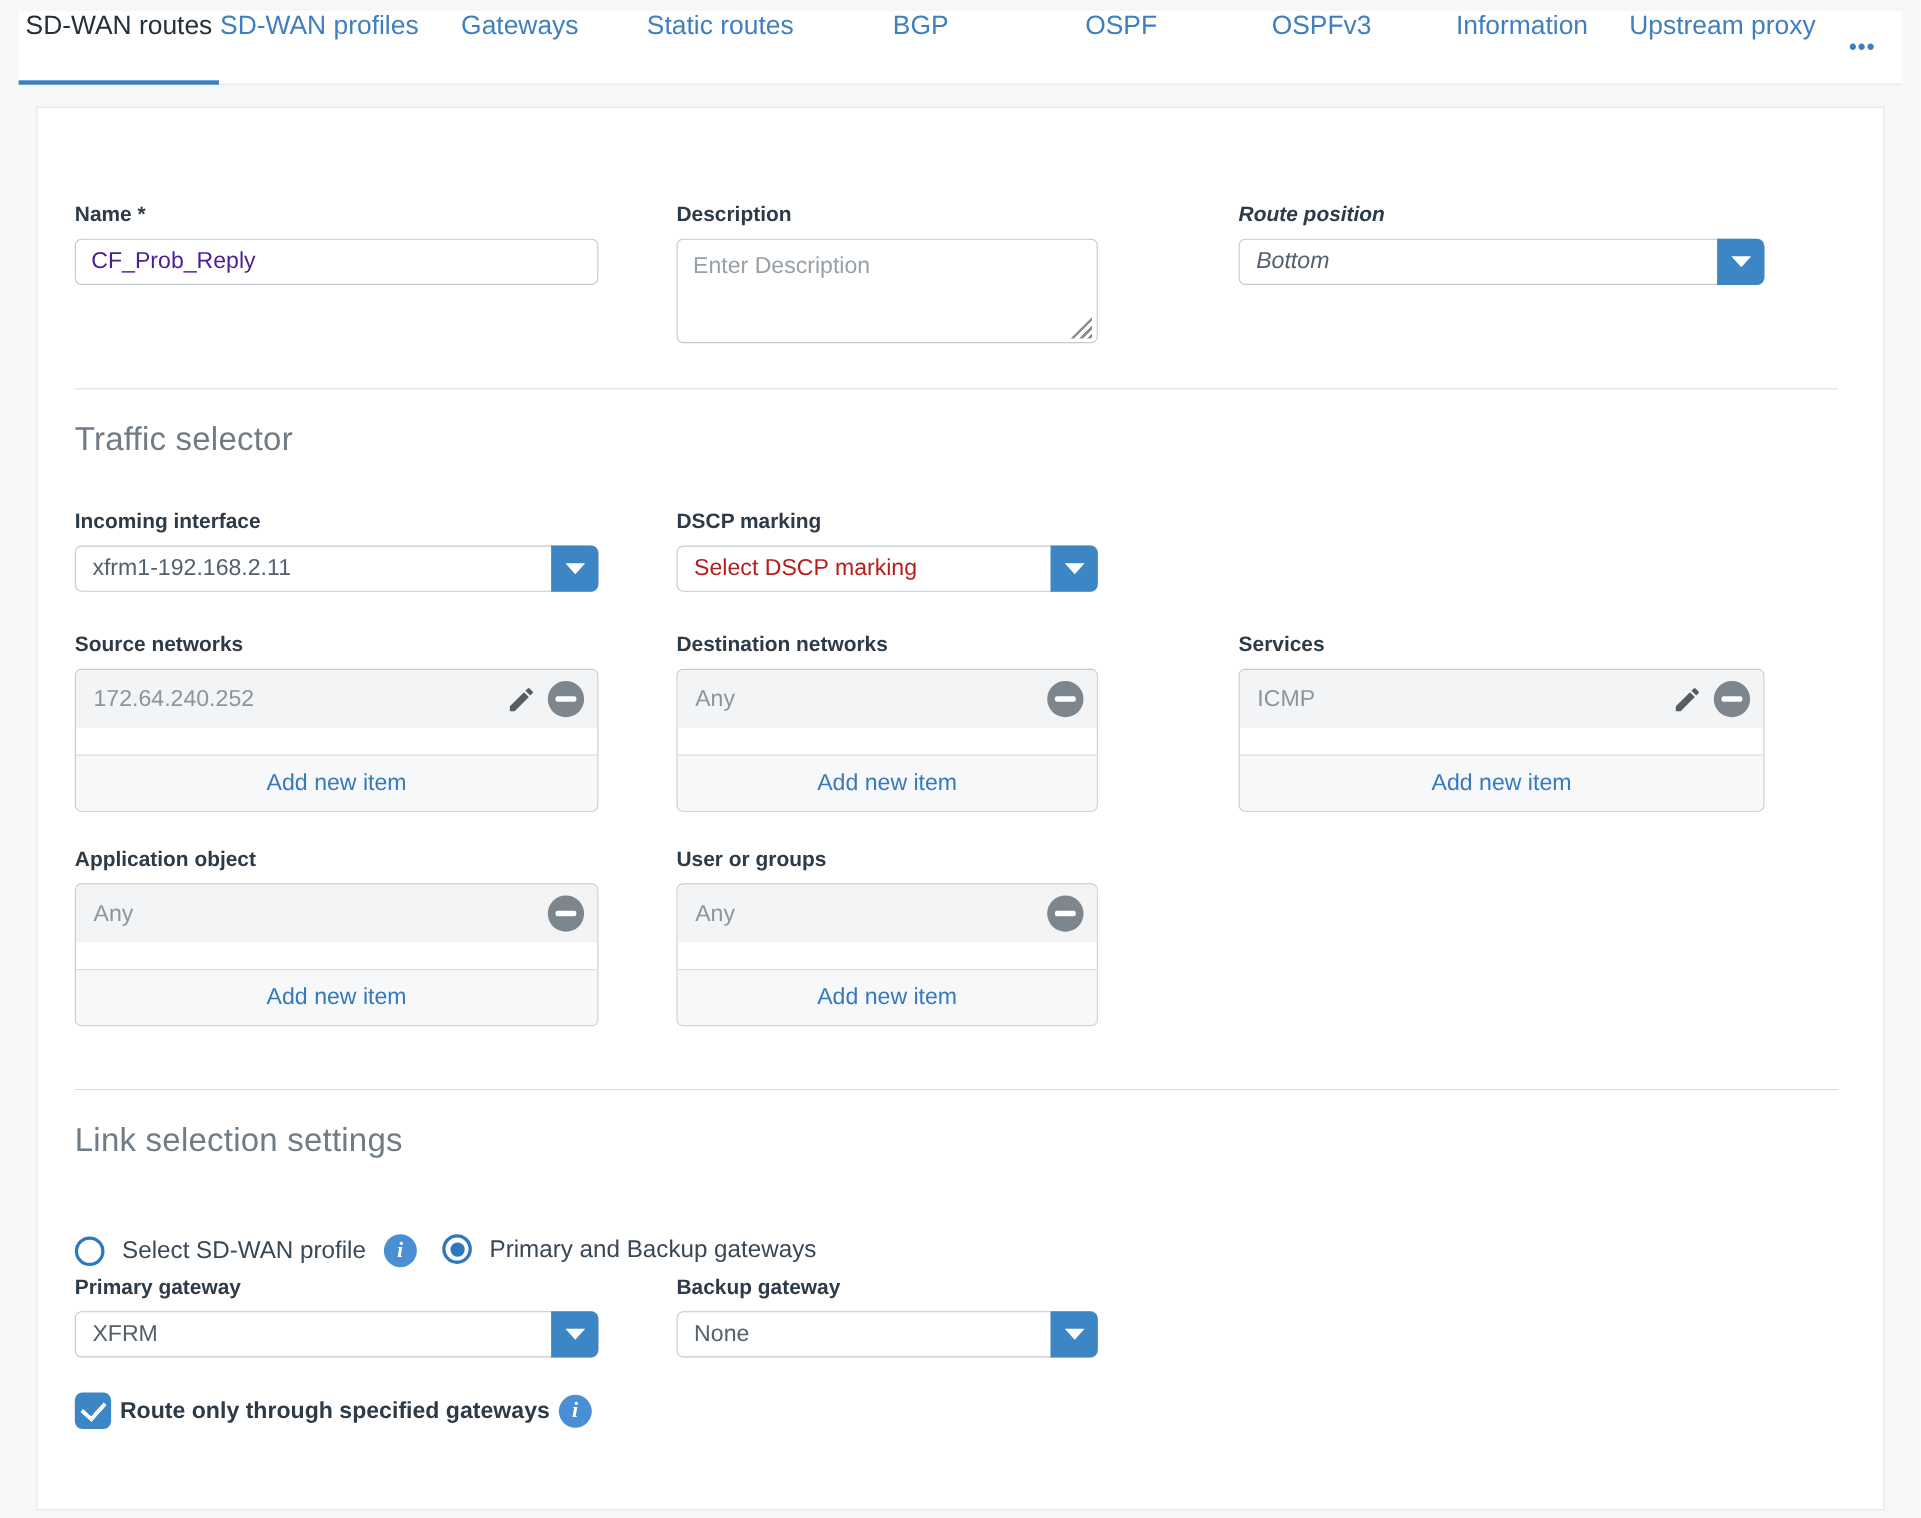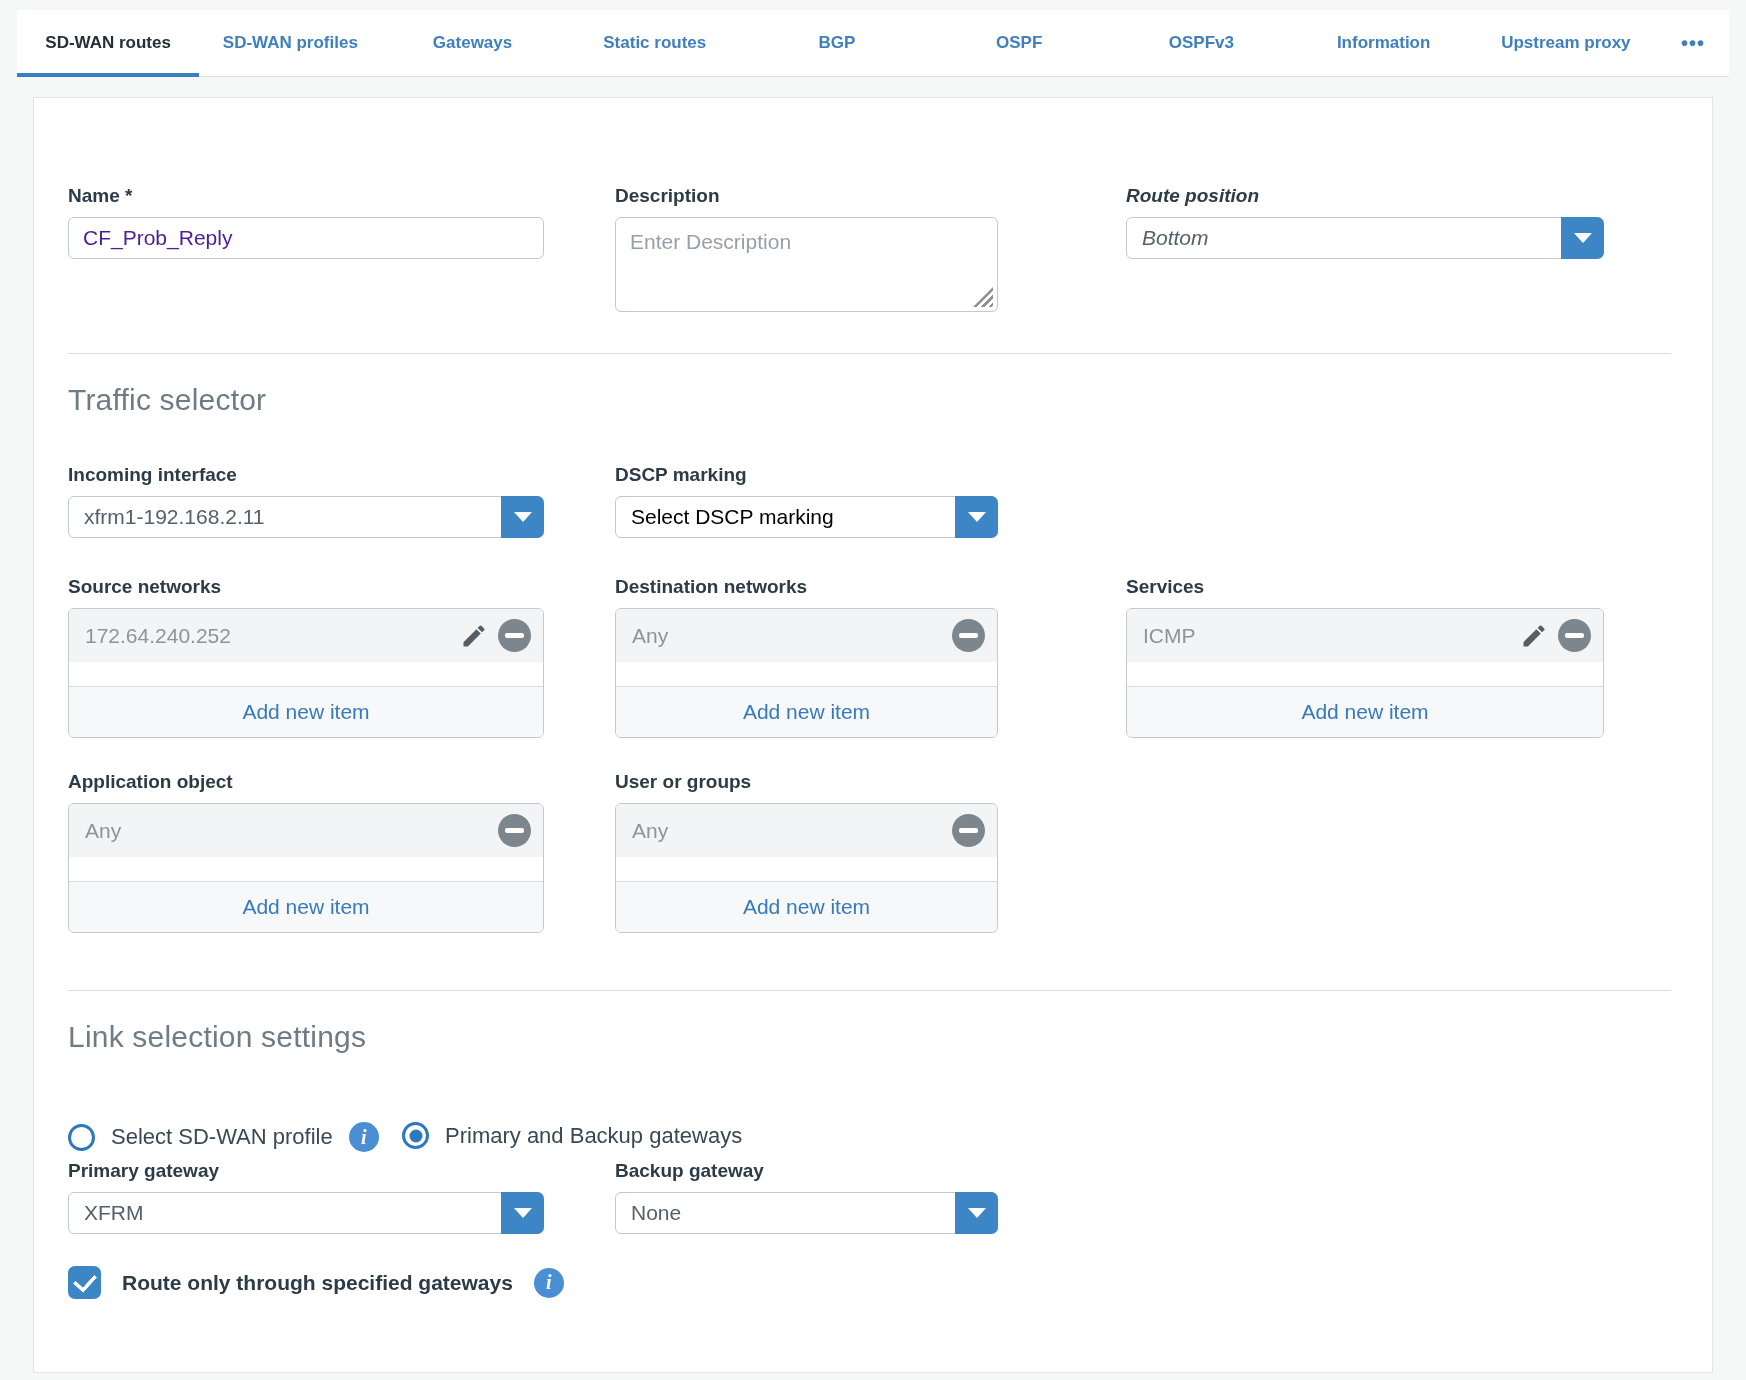--- a/index.html
+++ b/index.html
@@ -10,22 +10,22 @@
     color:#2c3b47;
     overflow:hidden;
   }
   
   .tabbar{
     position:absolute;top:10px;left:17px;right:17px;height:66px;
     background:#fff;border-bottom:1px solid #dfe2e4;
     display:flex;align-items:stretch;
   }
   .tab{
-    flex:1;display:flex;align-items:center;justify-content:center;
-    font-size:17px;font-weight:700;color:#3f7fbd;cursor:pointer;position:relative;
+    flex:1;display:flex;justify-content:center;
+    font-size:24px;font-weight:400;color:#3f7fbd;cursor:pointer;position:relative;
     white-space:nowrap;
   }
   .tab.active{color:#242f38;}
   .tab.active::after{
     content:"";position:absolute;left:0;right:0;bottom:-1px;height:4px;background:#3a7fc1;
   }
   .tab-more{
     flex:0 0 72px;display:flex;align-items:center;justify-content:center;
     color:#3f7fbd;font-size:20px;font-weight:700;letter-spacing:1px;cursor:pointer;
   }
@@ -70,21 +70,21 @@
     pointer-events:none;
   }
   
   .select{
     position:relative;height:42px;box-sizing:border-box;
     border:1px solid #c3c9cd;border-radius:6px;background:#fff;
     display:flex;align-items:center;padding:0 84px 0 15px;
     font-size:21px;color:#54606c;cursor:pointer;text-align:right;
   }
   .select .value{overflow:hidden;white-space:nowrap;}
-  .select .value.placeholder{color:#000000;}
+  .select .value.placeholder{color:#b91c1c;}
   .select .dd-btn{
     position:absolute;top:-1px;right:-1px;bottom:-1px;width:43px;
     background:#3d86c6;border-radius:0 7px 7px 0;
     display:flex;align-items:center;justify-content:center;
   }
   .caret{
     width:0;height:0;border-left:9px solid transparent;border-right:9px solid transparent;
     border-top:10px solid #fff;
   }
   
@@ -124,21 +124,21 @@
   .radio.selected::after{
     content:"";position:absolute;left:50%;top:50%;width:13px;height:13px;
     transform:translate(-50%,-50%);border-radius:50%;background:#2e79bd;
   }
   .radio-label{font-size:22px;color:#3a4754;}
   .info-icon{
     width:30px;height:30px;border-radius:50%;background:#4a8fd4;
     display:flex;align-items:center;justify-content:center;cursor:pointer;flex:0 0 auto;
     color:#fff;font-family:"Liberation Serif", serif;font-style:italic;font-weight:700;font-size:20px;
   }
-  .checkbox-row{display:flex;align-items:center;gap:21px;}
+  .checkbox-row{display:flex;align-items:center;gap:8px;}
   .checkbox{
     width:33px;height:33px;border-radius:7px;background:#3d86c6;position:relative;
     cursor:pointer;flex:0 0 auto;
   }
   .checkbox::after{
     content:"";position:absolute;left:10px;top:4px;width:10px;height:17px;
     border:solid #fff;border-width:0 4.5px 4.5px 0;transform:rotate(42deg);border-radius:1px;
   }
   .checkbox-label{font-size:21px;font-weight:700;color:#2c3b47;}
 </style>

